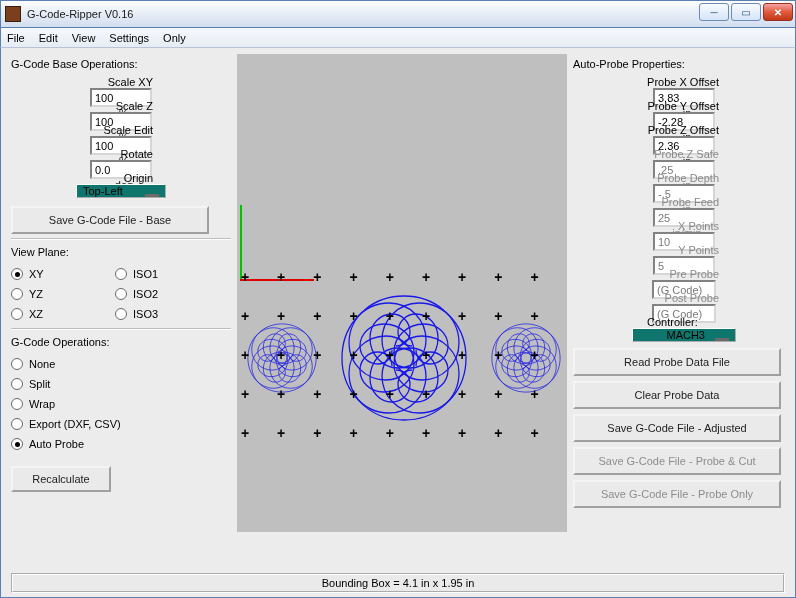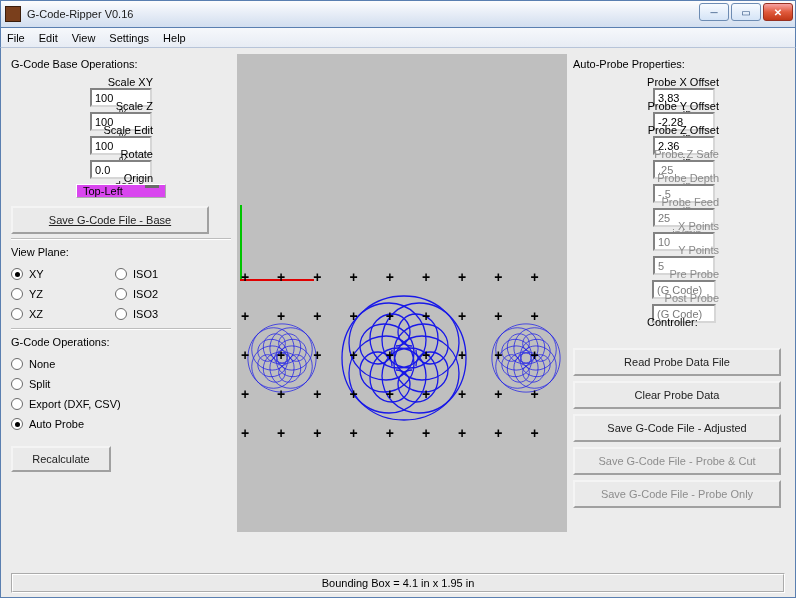--- a/index.html
+++ b/index.html
@@ -71,23 +71,23 @@
   .val input, input.fld {
     width:62px; height:19px;
     border:2px inset #d6d6d6;
     background:#fff; padding:1px 3px;
     font-family:inherit; font-size:11px;
   }
   .val input.dis { color:#7a7a7a; }
   .unit { margin-left:6px; color:#222; }
   .unit.dis { color:#8a8a8a; }
   .optbtn {
-    display:inline-flex; align-items:flex-start; justify-content:space-between;
+    display:inline-flex; align-items:flex-end; justify-content:space-between;
     width:84px; height:20px;
-    background:#d946ef;
+    background:#0f766e;
     border:1px outset #fff;
     padding:0 6px;
     font-size:11px;
   }
   .optbtn .bar { width:14px; height:3px; background:#6a6a6a;}
   .btn {
     display:flex; align-items:center; justify-content:center;
     background:#eaeaea;
     border:2px outset #f4f4f4;
     height:28px;
@@ -138,21 +138,21 @@
     <div class="winbtn">▭</div>
     <div class="winbtn close">✕</div>
   </div>
 </div>
 
 <div class="menubar">
   <span>File</span>
   <span>Edit</span>
   <span>View</span>
   <span>Settings</span>
-  <span>Help</span>
+  <span>Only</span>
 </div>
 
 <div class="client">
   <div class="columns">
 
     <div class="leftcol">
       <div class="grouptitle">G-Code Base Operations:</div>
 
       <div class="row">
         <div class="lab">Scale XY</div>
@@ -176,21 +176,21 @@
       </div>
       <div class="row">
         <div class="lab">Origin</div>
         <div class="optbtn" style="width:90px;">
           <span>Top-Left</span>
           <span class="bar"></span>
         </div>
       </div>
 
       <div style="height:10px"></div>
-      <div class="btn" style="width:198px;text-decoration:underline;">Save G-Code File - Base</div>
+      <div class="btn" style="width:198px;">Save G-Code File - Base</div>
 
       <div class="hr"></div>
       <div class="grouptitle">View Plane:</div>
       <div style="display:flex;">
         <div style="width:104px;">
           <div class="radio">
               <span class="radiodot sel"></span>
               <span>XY</span>
             </div>
           <div class="radio">
@@ -220,20 +220,24 @@
 
       <div class="hr"></div>
       <div class="grouptitle">G-Code Operations:</div>
       <div class="radio">
           <span class="radiodot"></span>
           <span>None</span>
         </div>
       <div class="radio">
           <span class="radiodot"></span>
           <span>Split</span>
+        </div>
+      <div class="radio">
+          <span class="radiodot"></span>
+          <span>Wrap</span>
         </div>
       <div class="radio">
           <span class="radiodot"></span>
           <span>Export (DXF, CSV)</span>
         </div>
       <div class="radio">
           <span class="radiodot sel"></span>
           <span>Auto Probe</span>
         </div>
 
@@ -369,20 +373,24 @@
           <div class="val"><input class="fld dis" style="width: 64px;" value="(G Code)"></div>
         </div>
       <div class="row">
           <div class="lab" style="color:#8a8a8a">Post Probe</div>
           <div class="val"><input class="fld dis" style="width: 64px;" value="(G Code)"></div>
         </div>
 
       <div class="row">
         <div class="lab" style="text-align:left;width:74px">Controller:</div>
         <div style="flex:1"></div>
+        <div class="optbtn" style="width:104px;justify-content:flex-end;gap:10px;">
+          <span>MACH3</span>
+          <span class="bar"></span>
+        </div>
       </div>
 
       <div style="height:8px"></div>
       <div class="btn">Read Probe Data File</div>
       <div class="btn">Clear Probe Data</div>
       <div class="btn">Save G-Code File - Adjusted</div>
       <div class="btn dis">Save G-Code File - Probe &amp; Cut</div>
       <div class="btn dis">Save G-Code File - Probe Only</div>
     </div>
 

